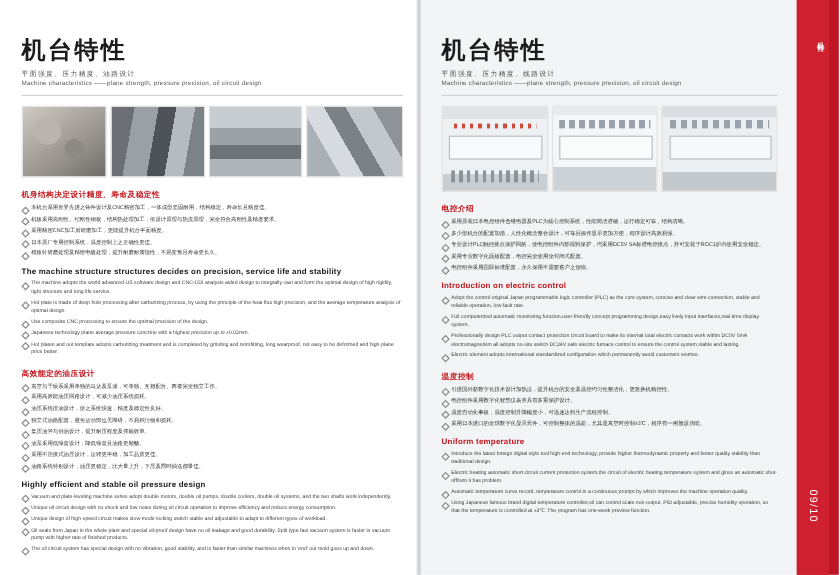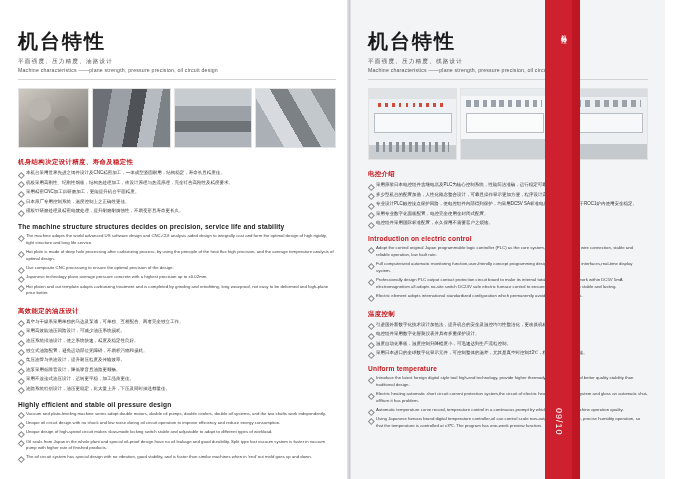--- a/index.html
+++ b/index.html
@@ -2,21 +2,21 @@
 <html><head>
 <meta charset="utf-8">
 <style>
   html,body{margin:0;padding:0;}
   body{
     width:700px;height:479px;overflow:hidden;
     background:#ffffff;
     font-family:"Liberation Sans", sans-serif;
     color:#222;
   }
-  .spread{position:relative;width:580px;height:479px;background:#ffffff;}
+  .spread{position:relative;width:699px;height:479px;background:#ffffff;}
 
   
   .page-left{position:absolute;left:0;top:0;width:349px;height:479px;background:#ffffff;}
   .page-right{position:absolute;left:349px;top:0;width:316px;height:479px;background:#f3f4f6;}
   .gutter{position:absolute;left:347px;top:0;width:5px;height:479px;
           background:linear-gradient(to right,#e6e7e9,#c9cbcf,#ffffff);}
 
   
   .spine{position:absolute;right:0;top:0;width:35px;height:479px;background:#be1622;}
   .spine-inner{position:absolute;right:8px;top:0;width:27px;height:479px;background:#cf2030;}

